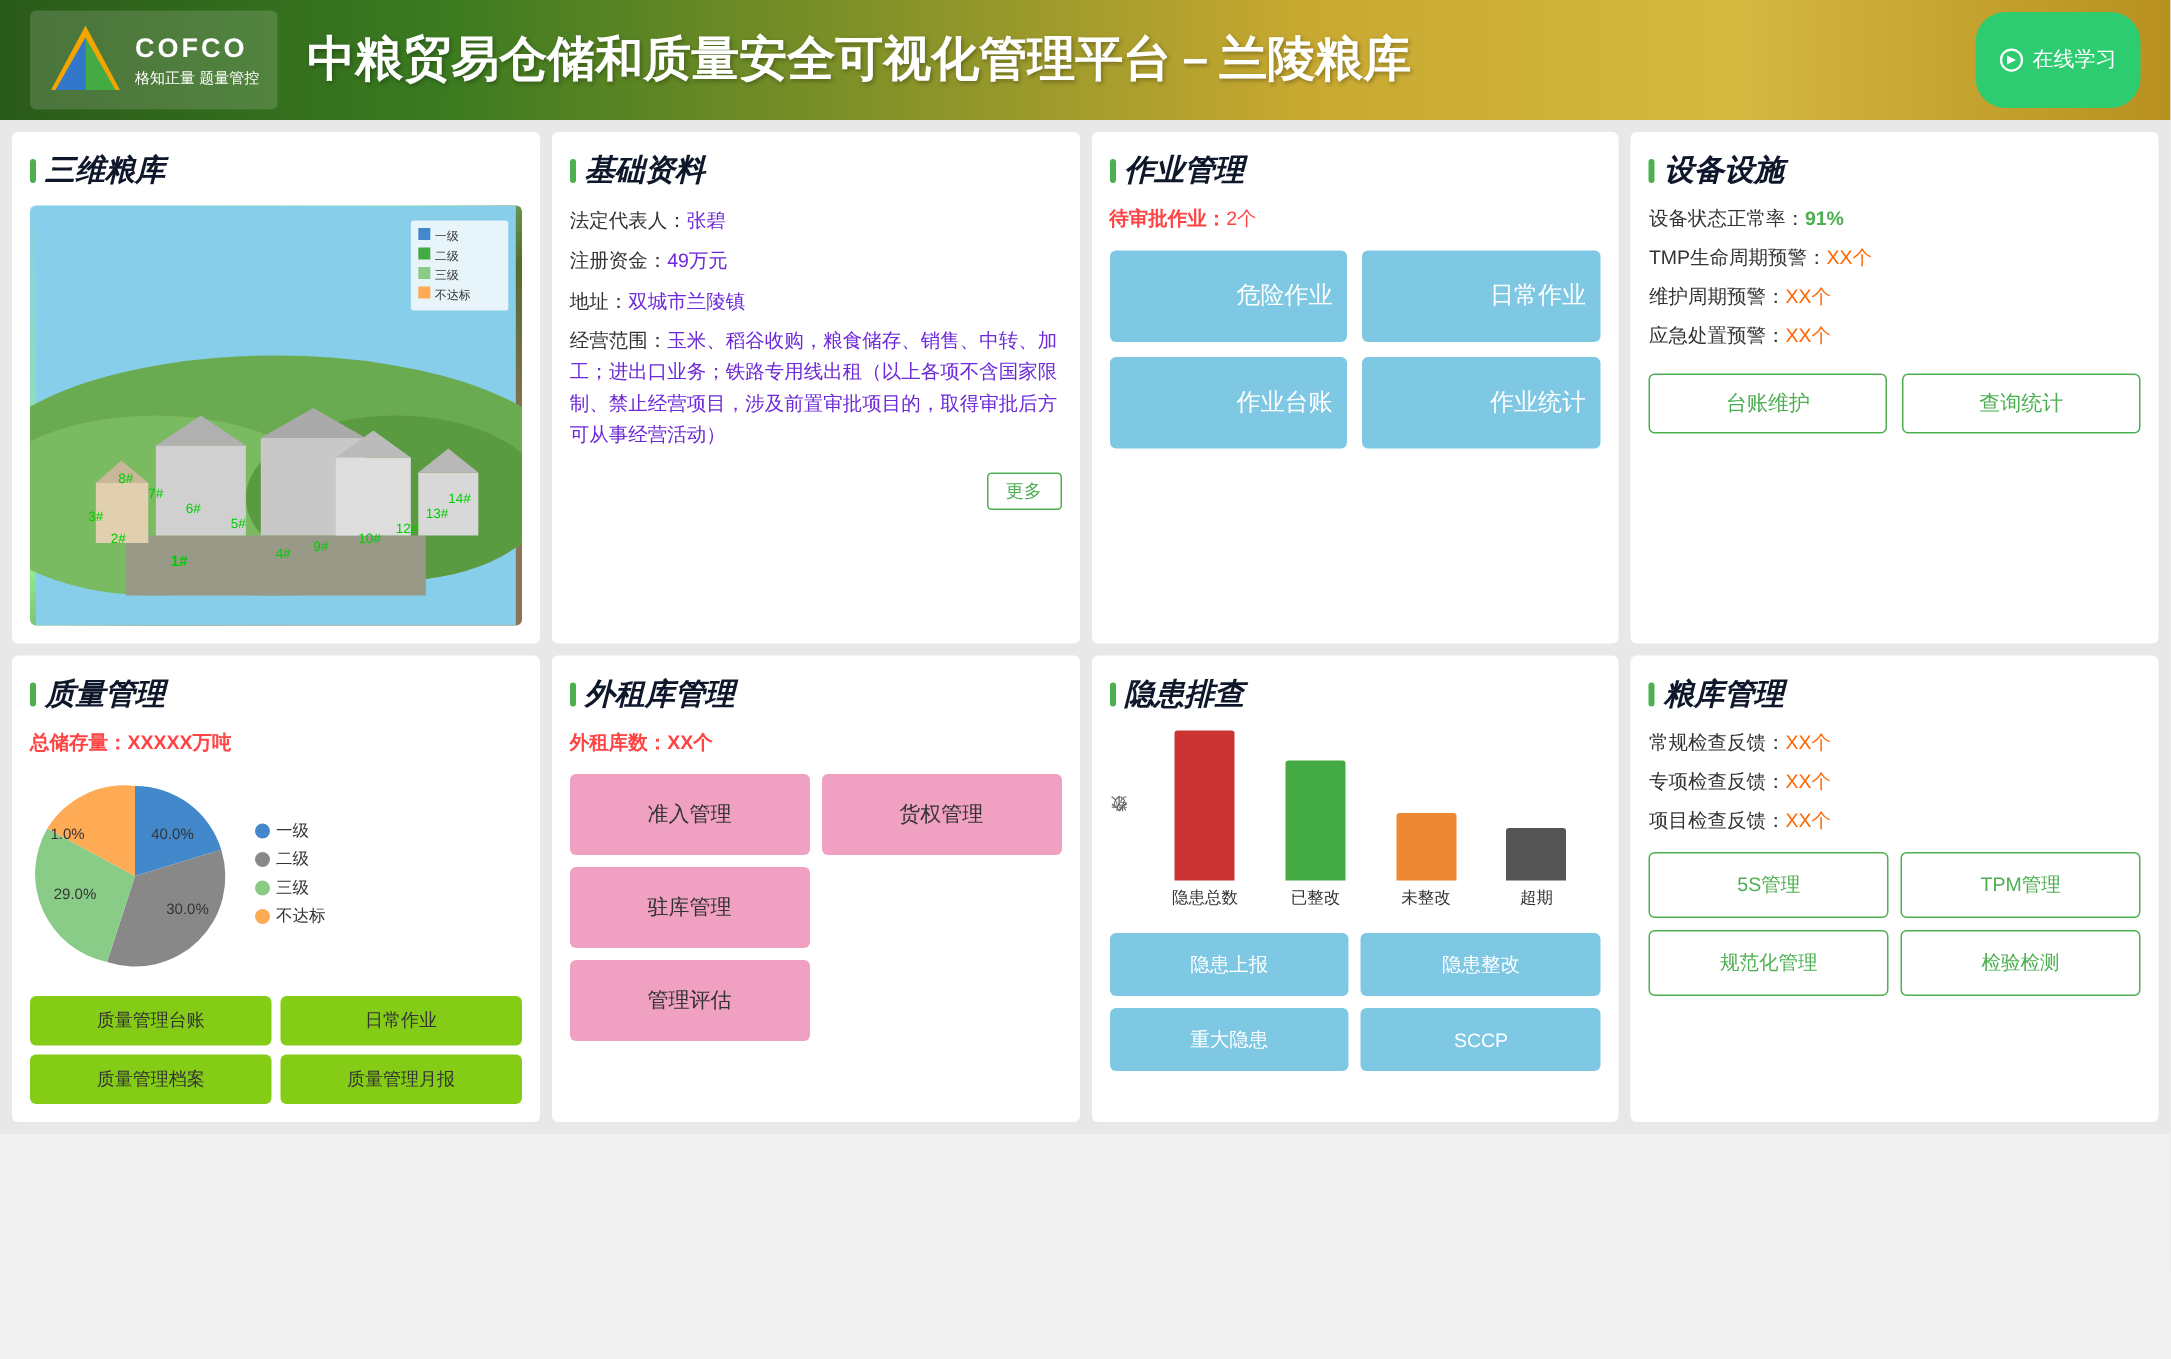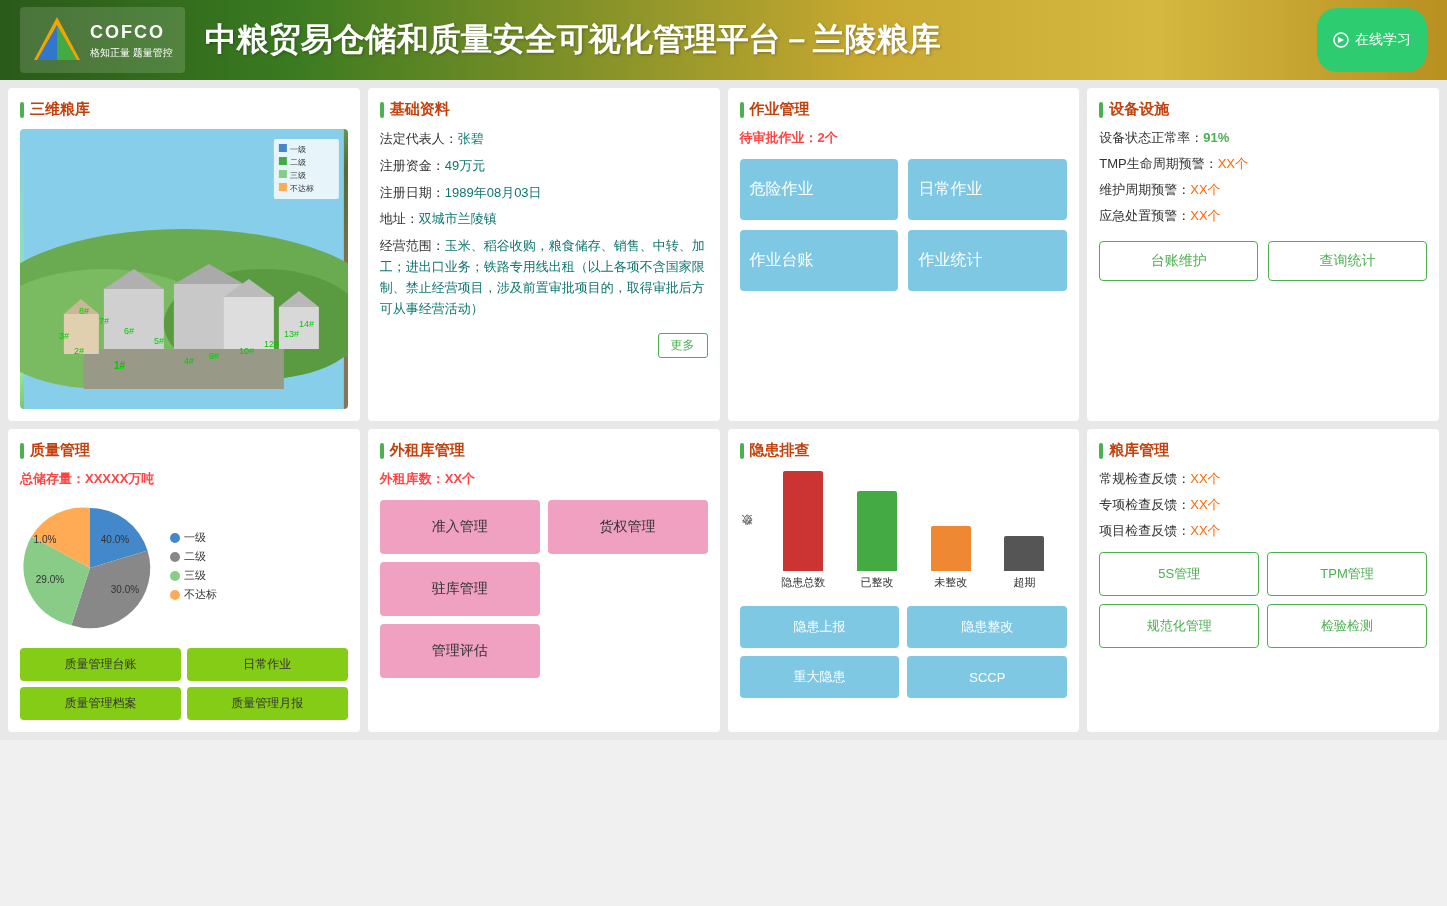--- a/index.html
+++ b/index.html
@@ -64,27 +64,28 @@
     }
 
     .panel {
       background: white;
       border-radius: 4px;
       padding: 12px;
       position: relative;
     }
 
     .panel-title {
-      color: #c2410c;
-      font-size: 15px;
+      color: #0f172a;
+      font-size: 20px;
       font-weight: bold;
       margin-bottom: 10px;
       display: flex;
       align-items: center;
       gap: 6px;
+      font-style: italic;
     }
     .panel-title::before {
       content: '';
       display: inline-block;
       width: 4px;
       height: 16px;
       background: #4CAF50;
       border-radius: 2px;
     }
 
@@ -110,21 +111,21 @@
       grid-column: 2;
       grid-row: 1;
     }
     .info-row {
       margin-bottom: 6px;
       font-size: 13px;
       color: #333;
       line-height: 1.6;
     }
     .info-label { color: #333; }
-    .info-value { color: #0f766e; }
+    .info-value { color: #6d28d9; }
     .more-btn {
       background: white;
       border: 1px solid #4CAF50;
       color: #4CAF50;
       padding: 3px 12px;
       border-radius: 3px;
       cursor: pointer;
       font-size: 12px;
       float: right;
       margin-top: 6px;
@@ -143,21 +144,21 @@
       gap: 10px;
     }
     .ops-btn {
       background: #7ec8e3;
       color: white;
       border: none;
       padding: 20px 10px;
       border-radius: 4px;
       font-size: 16px;
       cursor: pointer;
-      text-align: left;
+      text-align: right;
     }
 
     
     .equipment-panel {
       grid-column: 4;
       grid-row: 1;
     }
     .equip-row {
       font-size: 13px;
       color: #333;
@@ -415,37 +416,34 @@
 
   <div class="panel info-panel">
     <div class="panel-title">基础资料</div>
     <div class="info-row">
       <span class="info-label">法定代表人：</span><span class="info-value">张碧</span>
     </div>
     <div class="info-row">
       <span class="info-label">注册资金：</span><span class="info-value">49万元</span>
     </div>
     <div class="info-row">
-      <span class="info-label">注册日期：</span><span class="info-value">1989年08月03日</span>
-    </div>
-    <div class="info-row">
       <span class="info-label">地址：</span><span class="info-value">双城市兰陵镇</span>
     </div>
     <div class="info-row">
       <span class="info-label">经营范围：</span><span class="info-value">玉米、稻谷收购，粮食储存、销售、中转、加工；进出口业务；铁路专用线出租（以上各项不含国家限制、禁止经营项目，涉及前置审批项目的，取得审批后方可从事经营活动）</span>
     </div>
     <div style="text-align:right; margin-top:8px;">
       <button class="more-btn">更多</button>
     </div>
   </div>
 
   <div class="panel ops-panel">
     <div class="panel-title">作业管理</div>
     <div class="ops-pending">
-      <span>待审批作业：</span><span style="color:#ff4444;font-weight:bold;">2个</span>
+      <span>待审批作业：</span><span style="color:#ff4444;font-weight:normal;">2个</span>
     </div>
     <div class="ops-grid">
       <button class="ops-btn">危险作业</button>
       <button class="ops-btn">日常作业</button>
       <button class="ops-btn">作业台账</button>
       <button class="ops-btn">作业统计</button>
     </div>
   </div>
 
   <div class="panel equipment-panel">

